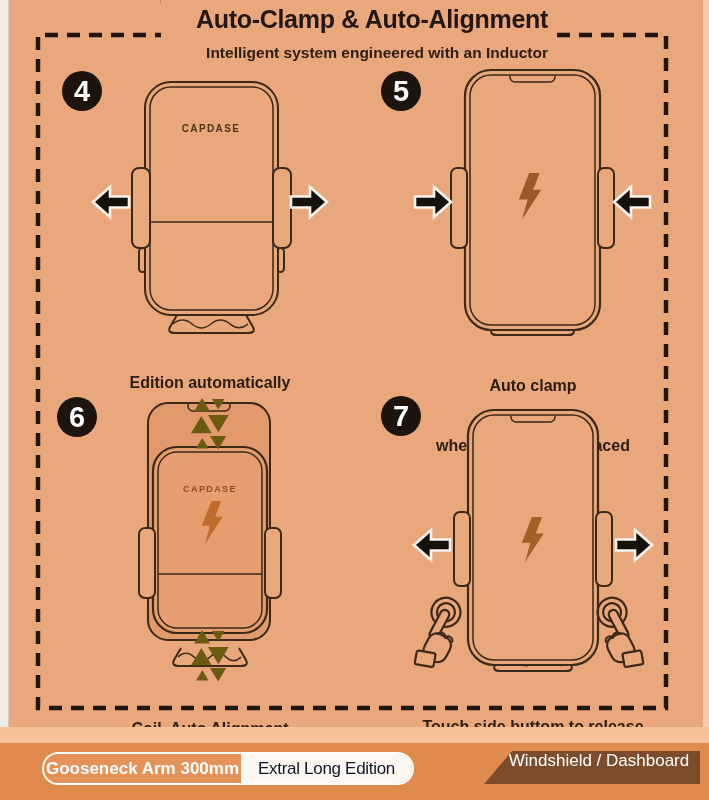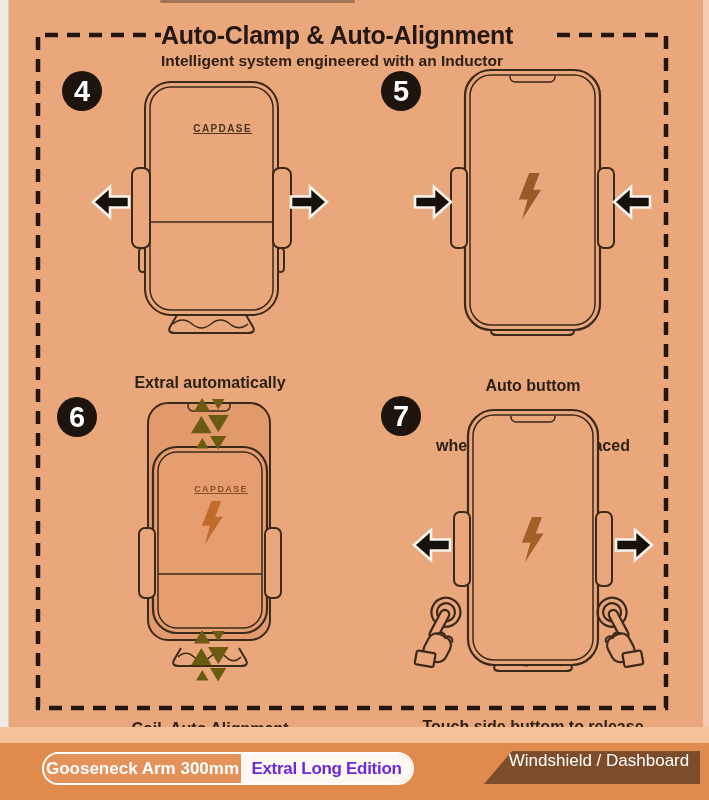--- a/index.html
+++ b/index.html
@@ -5,44 +5,44 @@
   html,body{margin:0;padding:0;background:#fff;}
   .page{position:relative;width:709px;height:800px;background:#ebа77c;background:#eba77c;
         overflow:hidden;font-family:"Liberation Sans",sans-serif;}
   
   .edge-left{position:absolute;left:0;top:0;width:8px;height:800px;background:#f2ebe3;border-right:1px solid rgba(0,0,0,.12);}
   .edge-right{position:absolute;right:0;top:0;width:6px;height:800px;background:rgba(255,248,240,.45);}
   .edge-top{position:absolute;left:160px;top:0;width:195px;height:3px;background:#4a3a30;opacity:.45;border-radius:2px;}
 
   .border-svg{position:absolute;left:0;top:0;}
 
-  .title-wrap{position:absolute;left:161px;top:16px;width:387px;background:#eba77c;text-align:left;padding:5px 0 4px;}
+  .title-wrap{position:absolute;left:161px;top:0;width:387px;background:#eba77c;text-align:right;padding:5px 0 4px;}
   .title{font-size:25px;font-weight:700;letter-spacing:-.3px;color:#221712;white-space:nowrap;margin:0;}
-  .subtitle{font-size:15.5px;font-weight:600;color:#2d2015;margin-top:2px;}
+  .subtitle{font-size:15.5px;font-weight:600;color:#2d2015;margin-top:10px;}
 
   .step-badge{position:absolute;width:40px;height:40px;border-radius:50%;background:#1d140d;color:#fff;
               font-size:29px;font-weight:600;display:flex;align-items:center;justify-content:center;}
   .panel-svg{position:absolute;}
-  .logo{position:absolute;text-align:right;font-weight:700;color:#49341f;letter-spacing:1.4px;text-decoration:underline;}
+  .logo{position:absolute;text-align:center;font-weight:700;color:#49341f;letter-spacing:1.4px;}
   .logo.l4{left:170px;top:123px;width:82px;font-size:10px;}
   .logo.l6{left:172px;top:484px;width:76px;font-size:9px;color:#8a4e26;}
   .caption{position:absolute;text-align:center;color:#2b2015;font-size:16px;font-weight:700;line-height:1.25;white-space:pre-wrap;}
   .cap4{left:80px;top:333px;width:260px;}
   .cap5{left:403px;top:336px;width:260px;}
   .cap6{left:80px;top:679px;width:260px;}
   .cap7{left:402px;top:677px;width:262px;}
 
   
   .strip-light{position:absolute;left:0;top:727px;width:709px;height:16px;background:#f6c299;}
   .strip-orange{position:absolute;left:0;top:743px;width:709px;height:57px;background:#e08a4d;}
   .badge-left{position:absolute;left:42px;top:752px;width:372px;height:33px;border:2.5px solid #fff;
               border-radius:17px;display:flex;overflow:hidden;box-sizing:border-box;}
   .badge-left .seg1{flex:0 0 197px;background:#e5915a;color:#fff;font-size:17px;font-weight:600;
                     display:flex;align-items:center;justify-content:center;white-space:nowrap;}
-  .badge-left .seg2{flex:1;background:#fdf8f2;color:#6d28d9;font-size:17px;font-weight:700;letter-spacing:-.3px;
+  .badge-left .seg2{flex:1;background:#fdf8f2;color:#0f172a;font-size:17px;font-weight:400;letter-spacing:-.3px;
                     display:flex;align-items:center;justify-content:center;white-space:nowrap;}
   .badge-right{position:absolute;left:484px;top:751px;width:216px;height:33px;background:#7d4d2b;color:#fff;
                font-size:17px;font-weight:500;display:flex;justify-content:center;
                padding-left:14px;box-sizing:border-box;clip-path:polygon(13% 0,100% 0,100% 100%,0 100%);}
 
   .ink{stroke:#3a2a1b;fill:none;}
   .bgfill{fill:#eba77c;}
 </style>
 </head>
 <body>
@@ -94,42 +94,42 @@
     <rect class="ink bgfill" stroke-width="2" x="85" y="17" width="133" height="233" rx="26"></rect>
     <rect class="ink" stroke-width="1.5" x="90" y="22" width="123" height="223" rx="21"></rect>
     <line class="ink" stroke-width="1.5" x1="90" y1="157" x2="213" y2="157"></line>
     <rect class="ink bgfill" stroke-width="2" x="72" y="103" width="18" height="80" rx="7"></rect>
     <rect class="ink bgfill" stroke-width="2" x="213" y="103" width="18" height="80" rx="7"></rect>
     <use href="#arrowL" transform="translate(33,122)" fill="#17110b" stroke="#f8f3ec" stroke-width="2.6"></use>
     <use href="#arrowL" transform="translate(267,122) scale(-1,1)" fill="#17110b" stroke="#f8f3ec" stroke-width="2.6"></use>
   </svg>
   <div class="logo l4">CAPDASE</div>
   <div class="caption cap4">
-    <div>Extral automatically</div>
+    <div>Edition automatically</div>
     <div>after powered</div>
   </div>
 
   
   <div class="step-badge" style="left:381px;top:71px;">
     <span>5</span>
   </div>
   <svg class="panel-svg" style="left:405px;top:65px;" width="255" height="275" viewBox="0 0 255 275">
     <path class="ink" stroke-width="2" d="M94,252 L87,264 Q84,270 92,270 L163,270 Q171,270 168,264 L161,252"></path>
     <path class="ink" stroke-width="1.5" d="M91,261 c6,-5 13,-5 19,0 c6,5 13,5 19,0 c6,-5 13,-5 19,0 c6,5 12,5 18,0"></path>
     <rect class="ink bgfill" stroke-width="2.2" x="60" y="5" width="135" height="260" rx="26"></rect>
     <rect class="ink" stroke-width="1.5" x="65" y="10" width="125" height="250" rx="21"></rect>
     <path class="ink" stroke-width="1.5" d="M105,11 v1 a5,5 0 0 0 5,5 h35 a5,5 0 0 0 5,-5 v-1"></path>
     <rect class="ink bgfill" stroke-width="2" x="46" y="103" width="16" height="80" rx="6"></rect>
     <rect class="ink bgfill" stroke-width="2" x="193" y="103" width="16" height="80" rx="6"></rect>
     <use href="#bolt" transform="translate(113,108) scale(0.8)" fill="#9a5a28"></use>
     <use href="#arrowL" transform="translate(46,122) scale(-1,1)" fill="#17110b" stroke="#f8f3ec" stroke-width="2.6"></use>
     <use href="#arrowL" transform="translate(209,122)" fill="#17110b" stroke="#f8f3ec" stroke-width="2.6"></use>
   </svg>
   <div class="caption cap5">
-    <div>Auto buttom</div>
+    <div>Auto clamp</div>
     <div>when Smartphone placed</div>
   </div>
 
   
   <div class="step-badge" style="left:57px;top:397px;">
     <span>6</span>
   </div>
   <svg class="panel-svg" style="left:130px;top:392px;" width="160" height="300" viewBox="0 0 160 300">
     <rect x="18" y="11" width="122" height="237" rx="20" fill="#e2996c" stroke="#3a2a1b" stroke-width="2"></rect>
     <path class="ink" stroke-width="1.5" d="M58,12 v2 a5,5 0 0 0 5,5 h32 a5,5 0 0 0 5,-5 v-2"></path>

